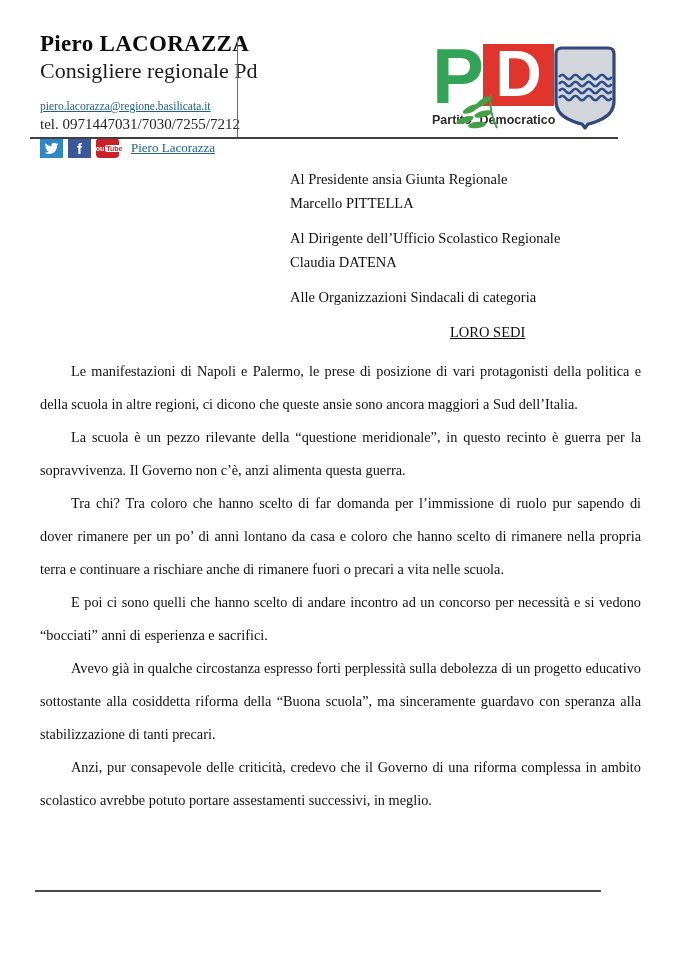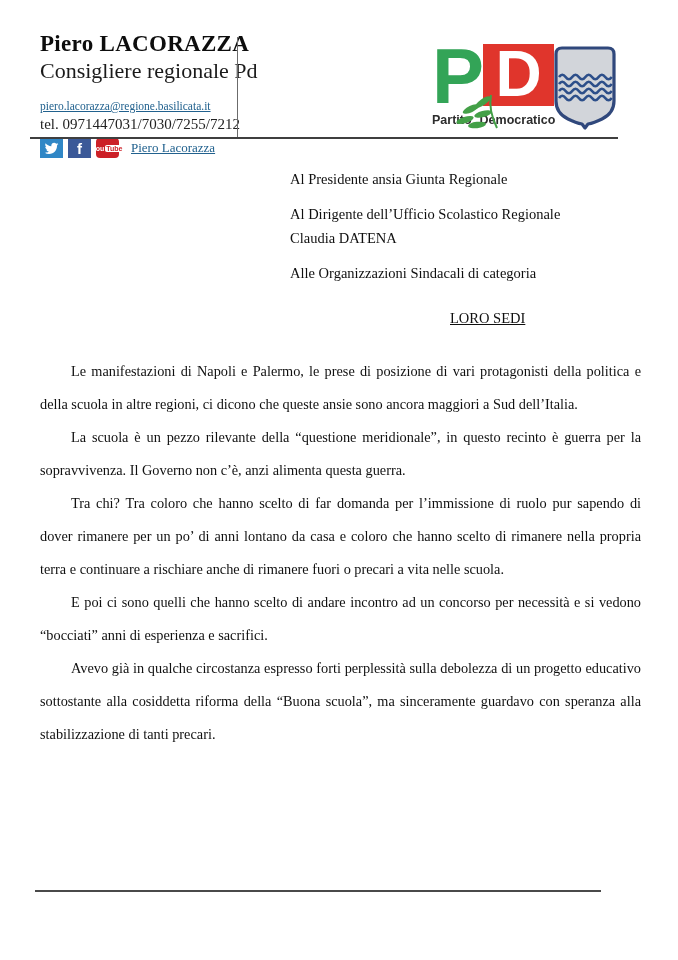--- a/index.html
+++ b/index.html
@@ -35,21 +35,21 @@
   .pd-caption { margin-top:7px; font-family:"Liberation Sans",sans-serif; font-size:12.5px; font-weight:600; color:#2d2d2d; display:flex; align-items:center; gap:4px; white-space:nowrap; }
   .pd-divider { width:1px; height:14px; background:#8a8a8a; }
   .olive { position:absolute; left:24px; top:50px; }
 
   
   .shield { position:absolute; left:552px; top:45px; }
 
   
   .recipients { position:absolute; left:290px; top:167px; font-size:14.5px; line-height:24px; color:#0f0f0f; }
   .recipient-group { margin-bottom:11px; }
-  .loro-sedi { display:inline-block; margin-top:10px; margin-left:160px; text-decoration:underline; }
+  .loro-sedi { display:inline-block; margin-left:160px; text-decoration:underline; }
 
   
   .letter-body { position:absolute; left:40px; top:355px; width:601px; font-size:14.3px; line-height:33px; text-align:justify; color:#101010; }
   .letter-body p { margin:0; text-indent:31px; }
 
   
   .footer-line { position:absolute; left:35px; top:890px; width:566px; height:2px; background:#4a4a4a; }
   .footer { position:absolute; left:45px; top:927px; font-size:13.5px; color:#1c1c1c; white-space:nowrap; }
   .footer-link { font-weight:700; font-size:14px; color:var(--footer-link-blue); text-decoration:underline; margin-left:9px; }
 </style>
@@ -110,38 +110,40 @@
       <path d="M7,46 q3.3,-4.6 6.6,0 t6.6,0 t6.6,0 t6.6,0 t6.6,0 t6.6,0 t6.6,0 t6.6,0"></path>
       <path d="M7,53 q3.3,-4.6 6.6,0 t6.6,0 t6.6,0 t6.6,0 t6.6,0 t6.6,0 t6.6,0 t6.6,0"></path>
     </g>
   </svg>
 
   <div class="hline"></div>
 
   <div class="recipients">
     <div class="recipient-group">
       <div>Al Presidente ansia Giunta Regionale</div>
+      <div>Marcello PITTELLA</div>
     </div>
     <div class="recipient-group">
       <div>Al Dirigente dell’Ufficio Scolastico Regionale</div>
       <div>Claudia DATENA</div>
     </div>
     <div class="recipient-group">
       <div>Alle Organizzazioni Sindacali di categoria</div>
       <div></div>
     </div>
     <span class="loro-sedi">LORO SEDI</span>
   </div>
 
   <div class="letter-body">
     <p>Le manifestazioni di Napoli e Palermo, le prese di posizione di vari protagonisti della politica e della scuola in altre regioni, ci dicono che queste ansie sono ancora maggiori a Sud dell’Italia.</p>
     <p>La scuola è un pezzo rilevante della “questione meridionale”, in questo recinto è guerra per la sopravvivenza. Il Governo non c’è, anzi alimenta questa guerra.</p>
     <p>Tra chi? Tra coloro che hanno scelto di far domanda per l’immissione di ruolo pur sapendo di dover rimanere per un po’ di anni lontano da casa e coloro che hanno scelto di rimanere nella propria terra e continuare a rischiare anche di rimanere fuori o precari a vita nelle scuola.</p>
     <p>E poi ci sono quelli che hanno scelto di andare incontro ad un concorso per necessità e si vedono “bocciati” anni di esperienza e sacrifici.</p>
     <p>Avevo già in qualche circostanza espresso forti perplessità sulla debolezza di un progetto educativo sottostante alla cosiddetta riforma della “Buona scuola”, ma sinceramente guardavo con speranza alla stabilizzazione di tanti precari.</p>
+    <p>Anzi, pur consapevole delle criticità, credevo che il Governo di una riforma complessa in ambito scolastico avrebbe potuto portare assestamenti successivi, in meglio.</p>
   </div>
 
   <div class="footer-line"></div>
   <div class="footer">
     <span>Consiglio regionale della Basilicata - via Vincenzo Verrastro, n°6 – 85100 Potenza</span><a href="#" class="footer-link">www.pierolacorazza.it</a>
   </div>
 
 </div>
 
 </body></html>

